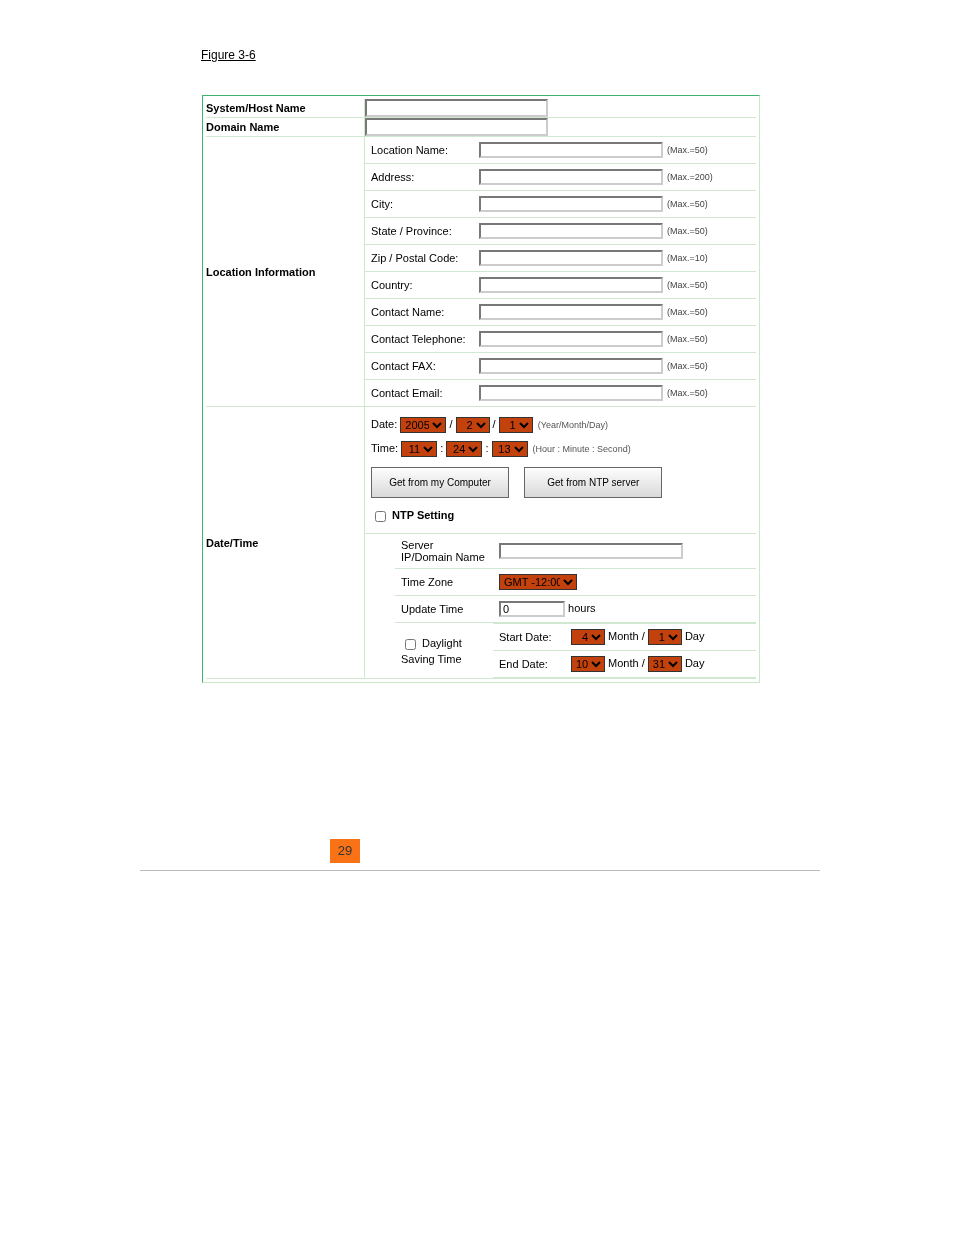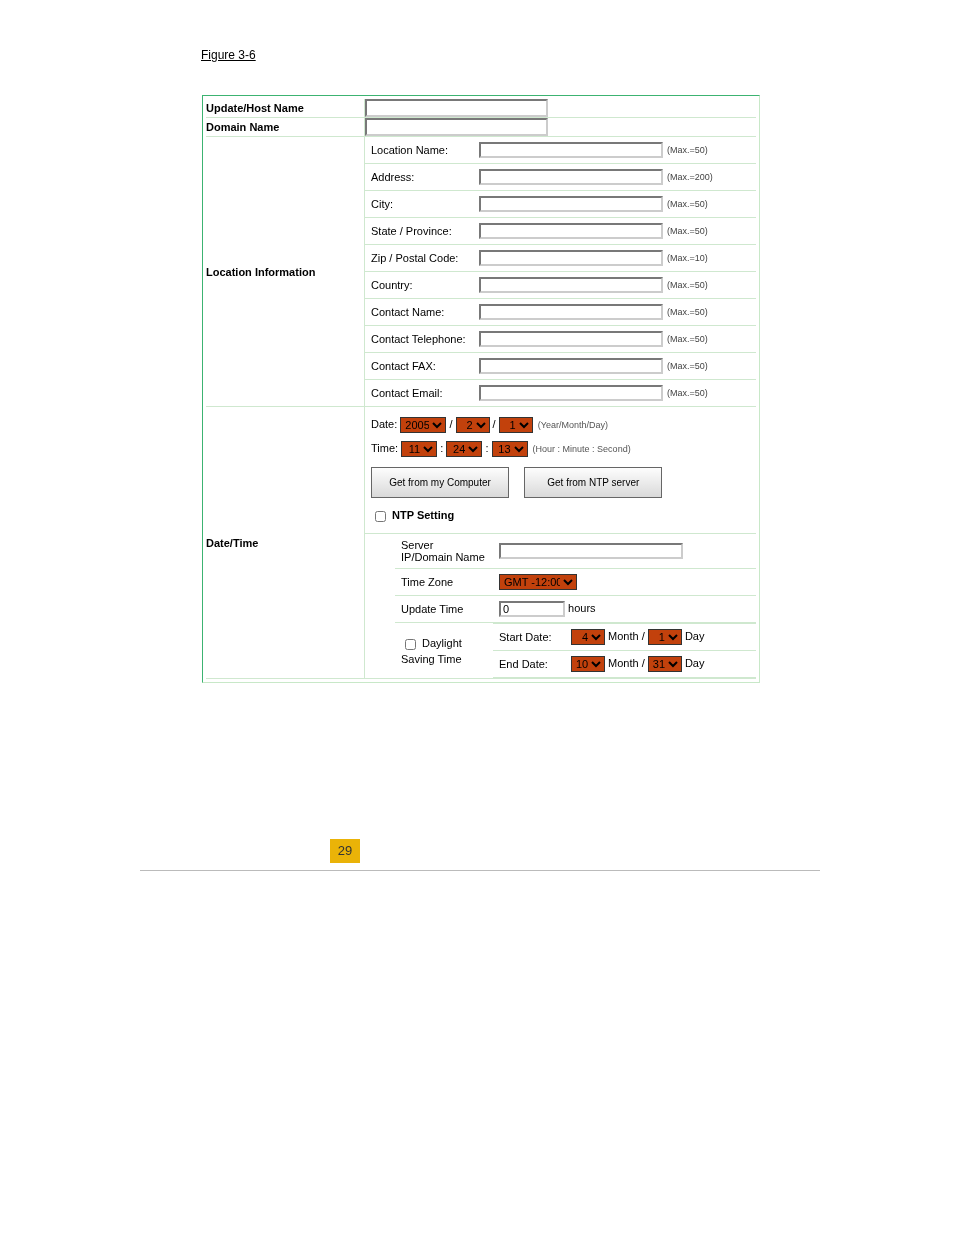--- a/index.html
+++ b/index.html
@@ -20,34 +20,34 @@
 .locinput{height:12px;width:176px;border:2px inset #ccc;font-size:11px;padding:0 2px;vertical-align:middle;}
 .hint{font-size:9px;color:#444;margin-left:4px;}
 .dtblock{padding:10px 6px 4px 6px;}
 .sel{height:16px;border:1px solid #333;background:#c2410c;font-size:11px;padding:0;vertical-align:middle;text-align:right;}
 .small{font-size:9px;color:#555;margin-left:2px;}
 .btn{display:inline-block;min-width:120px;text-align:center;font-size:10px;padding:9px 8px;border:1px solid #666;background:linear-gradient(#fdfdfd,#d9d9d9);cursor:pointer;}
 table.ntp{border-collapse:collapse;width:100%;margin-top:4px;font-size:11px;}
 table.ntp td{border:1px solid #cfe8cf;border-left:none;border-right:none;padding:5px 6px;vertical-align:middle;}
 .ntpindent{width:18px;border-bottom:none!important;}
 .cb{width:11px;height:11px;vertical-align:middle;}
-.pgnum{position:absolute;left:330px;top:839px;width:30px;height:20px;background:#eab308;text-align:center;font-size:13px;padding-top:4px;color:#333;}
+.pgnum{position:absolute;left:330px;top:839px;width:30px;height:20px;background:#f97316;text-align:center;font-size:13px;padding-top:4px;color:#333;}
 .hr{position:absolute;left:140px;top:870px;width:680px;border-top:1px solid #bbb;}
 </style>
 </head>
 <body>
 <div class="page">
 <div class="figlabel"><u>Figure 3-6</u></div>
 
 <div class="panel">
 <table class="main">
         <tbody>
 
 <tr>
-<td class="rowlabel">Update/Host Name</td>
+<td class="rowlabel">System/Host Name</td>
 <td class="field"><input class="textinput" value="" style=""></td>
 </tr>
 
 <tr>
 <td class="rowlabel">Domain Name</td>
 <td class="field"><input class="textinput" value="" style=""></td>
 </tr>
 
 <tr>
 <td class="rowlabel">Location Information</td>

